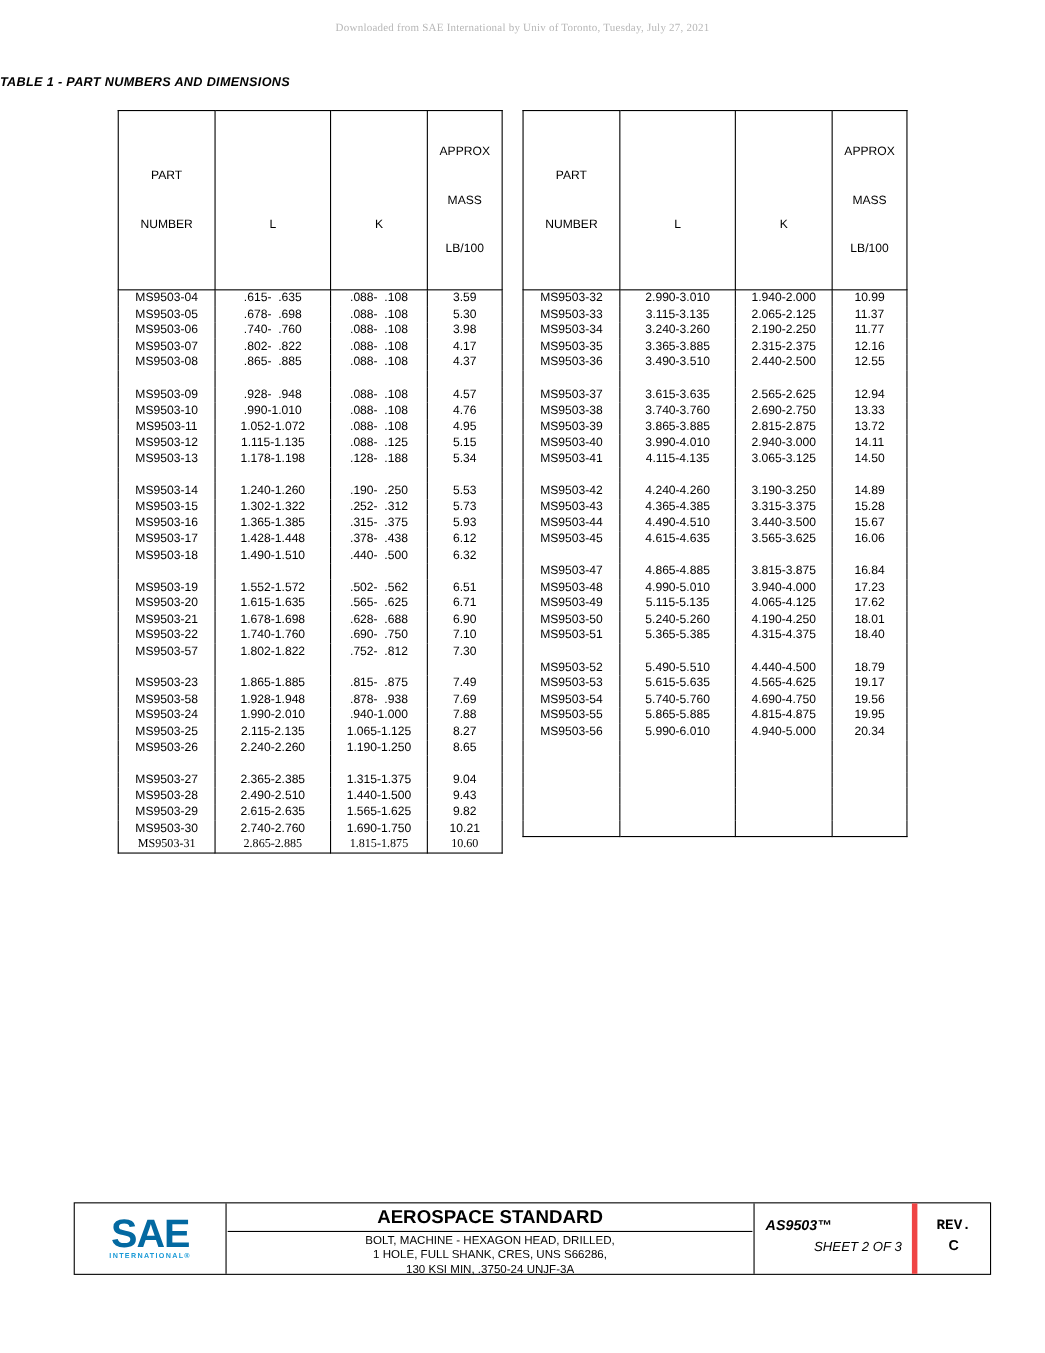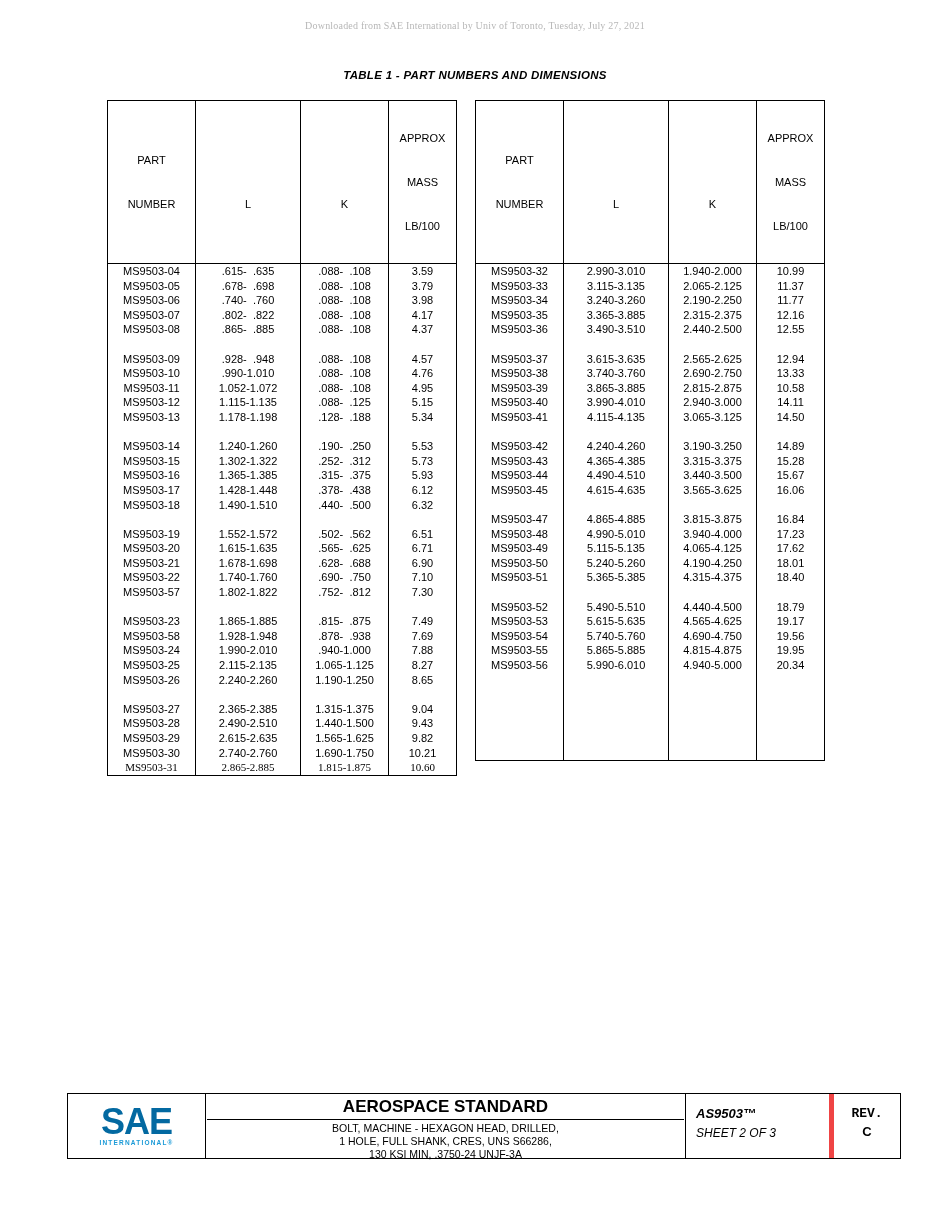--- a/index.html
+++ b/index.html
@@ -24,21 +24,20 @@
     font-family: "Liberation Serif", serif;
     font-size: 10px;
     color: #b7b7b7;
     letter-spacing: 0.2px;
   }
   .table-title {
     position: absolute;
     top: 69px;
     left: 0;
     width: 100%;
-    text-align: center;
     font-size: 11.5px;
     font-weight: bold;
     font-style: italic;
     letter-spacing: 0.3px;
   }
   .tables-wrap {
     position: absolute;
     top: 100px;
     left: 107px;
     display: flex;
@@ -152,20 +151,21 @@
     padding: 12px 0 0 10px;
     font-style: italic;
   }
   .tb-doc-num {
     font-size: 13px;
     font-weight: bold;
   }
   .tb-doc-sheet {
     font-size: 12px;
     margin-top: 5px;
+    margin-left: 44px;
   }
   .tb-rev {
     width: 66px;
     box-sizing: border-box;
     text-align: center;
     padding-top: 12px;
   }
   .tb-rev-label {
     font-size: 13px;
     font-weight: bold;
@@ -218,21 +218,21 @@
         <tr>
           <td>MS9503-04</td>
           <td>.615-  .635</td>
           <td>.088-  .108</td>
           <td>3.59</td>
         </tr>
         <tr>
           <td>MS9503-05</td>
           <td>.678-  .698</td>
           <td>.088-  .108</td>
-          <td>3.79</td>
+          <td>5.30</td>
         </tr>
         <tr>
           <td>MS9503-06</td>
           <td>.740-  .760</td>
           <td>.088-  .108</td>
           <td>3.98</td>
         </tr>
         <tr>
           <td>MS9503-07</td>
           <td>.802-  .822</td>
@@ -504,21 +504,21 @@
         <tr>
           <td>MS9503-38</td>
           <td>3.740-3.760</td>
           <td>2.690-2.750</td>
           <td>13.33</td>
         </tr>
         <tr>
           <td>MS9503-39</td>
           <td>3.865-3.885</td>
           <td>2.815-2.875</td>
-          <td>10.58</td>
+          <td>13.72</td>
         </tr>
         <tr>
           <td>MS9503-40</td>
           <td>3.990-4.010</td>
           <td>2.940-3.000</td>
           <td>14.11</td>
         </tr>
         <tr>
           <td>MS9503-41</td>
           <td>4.115-4.135</td>

